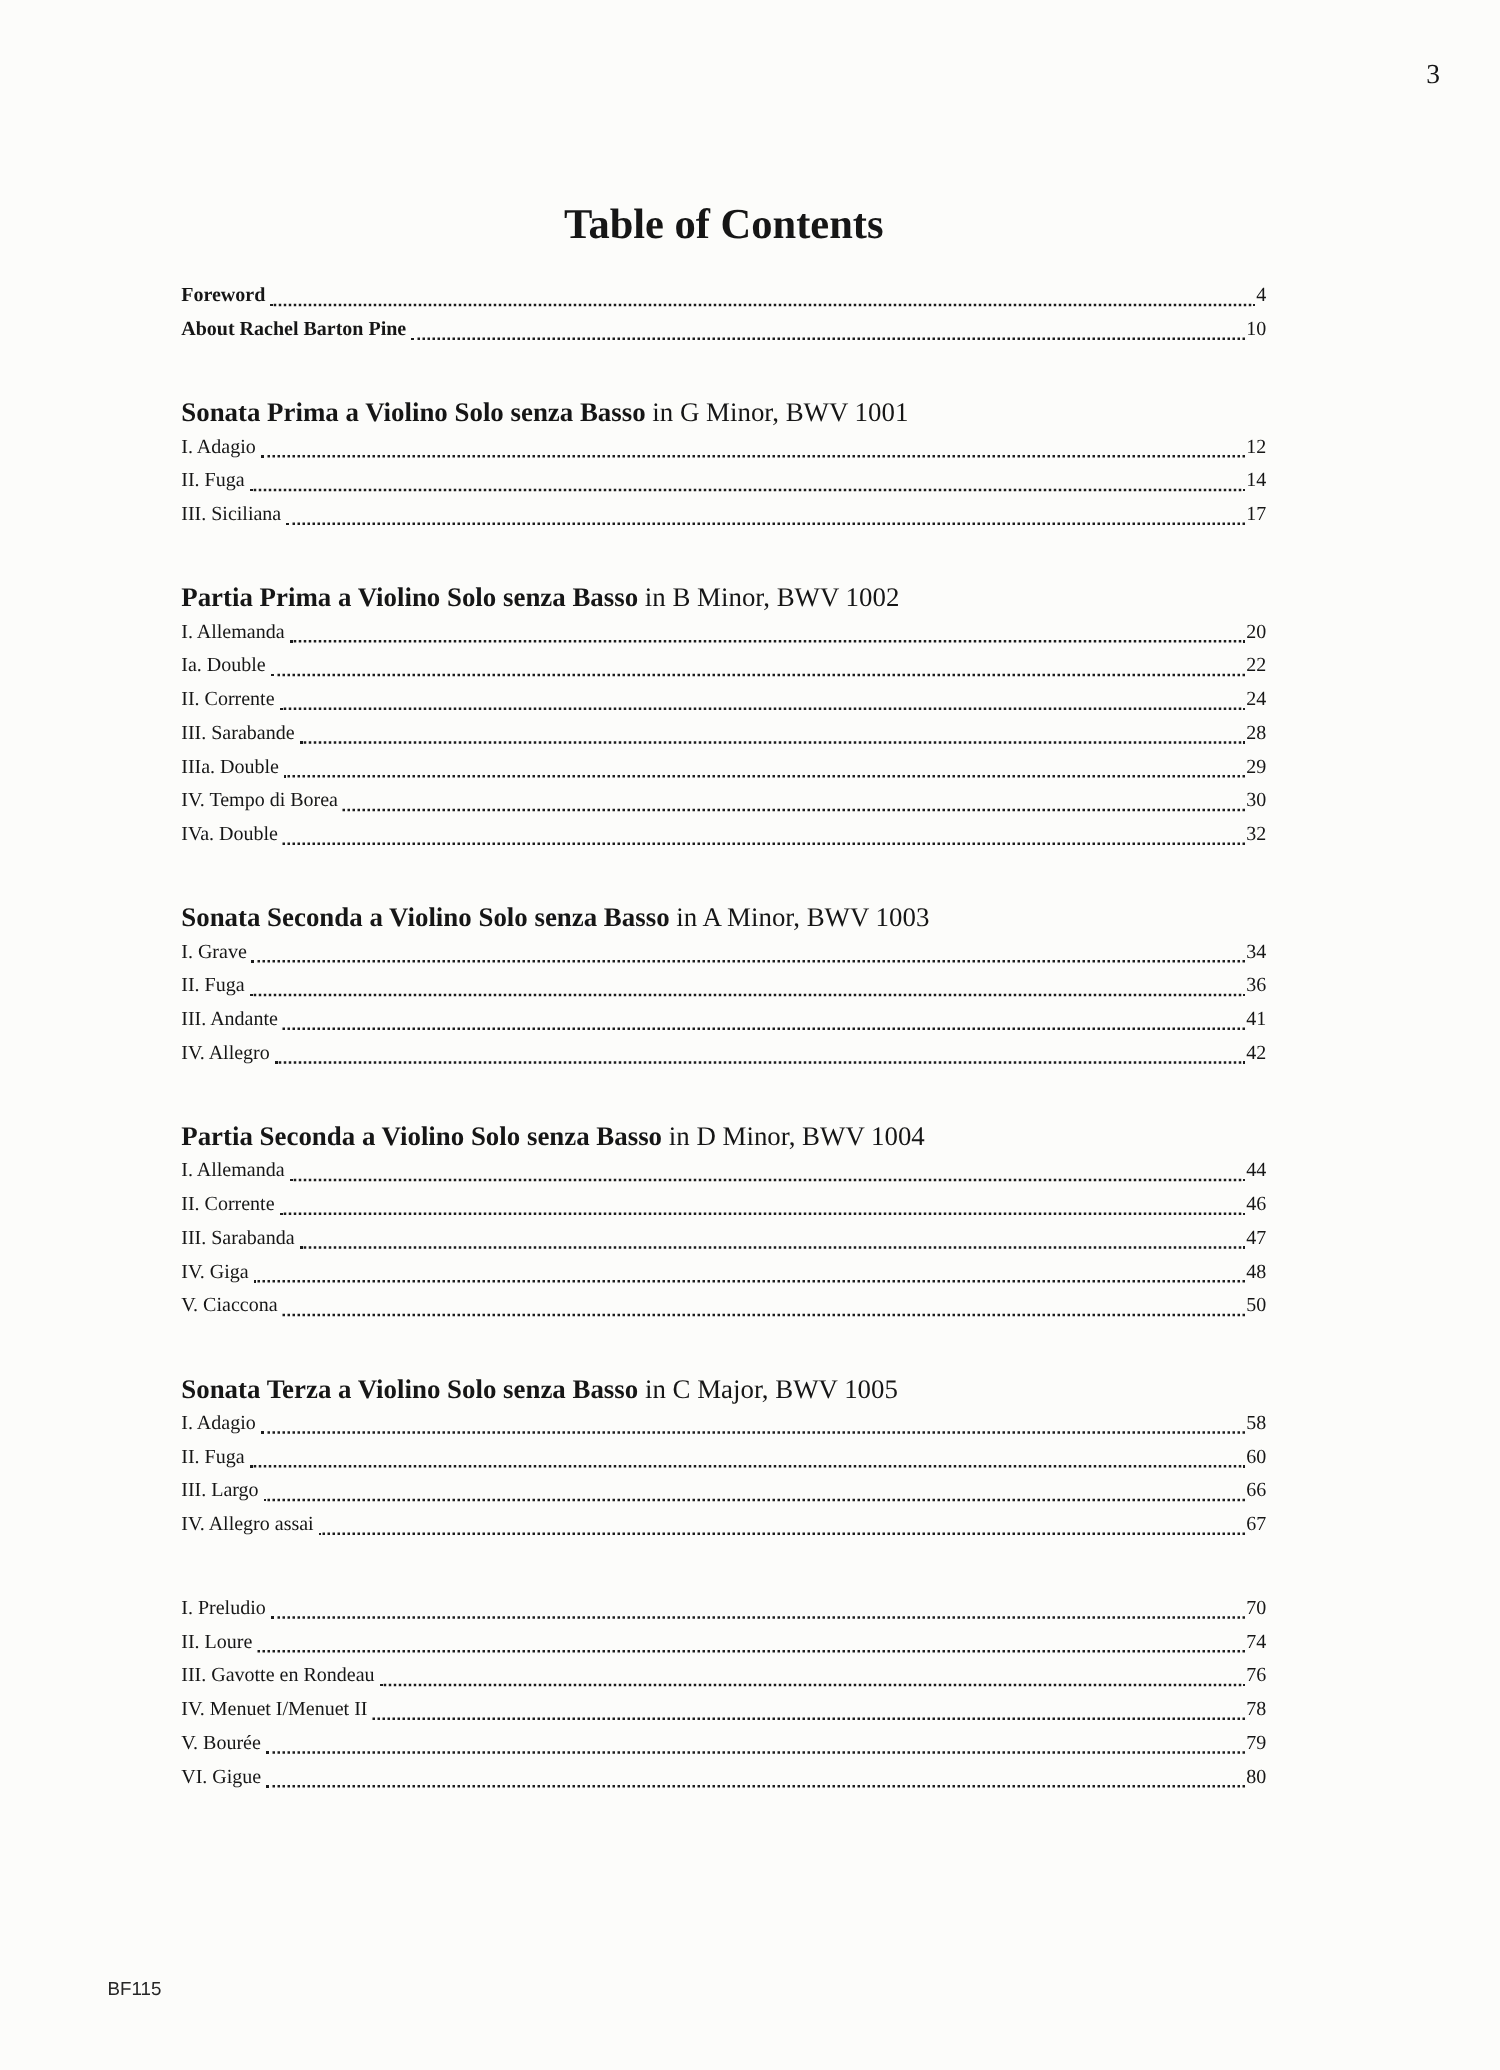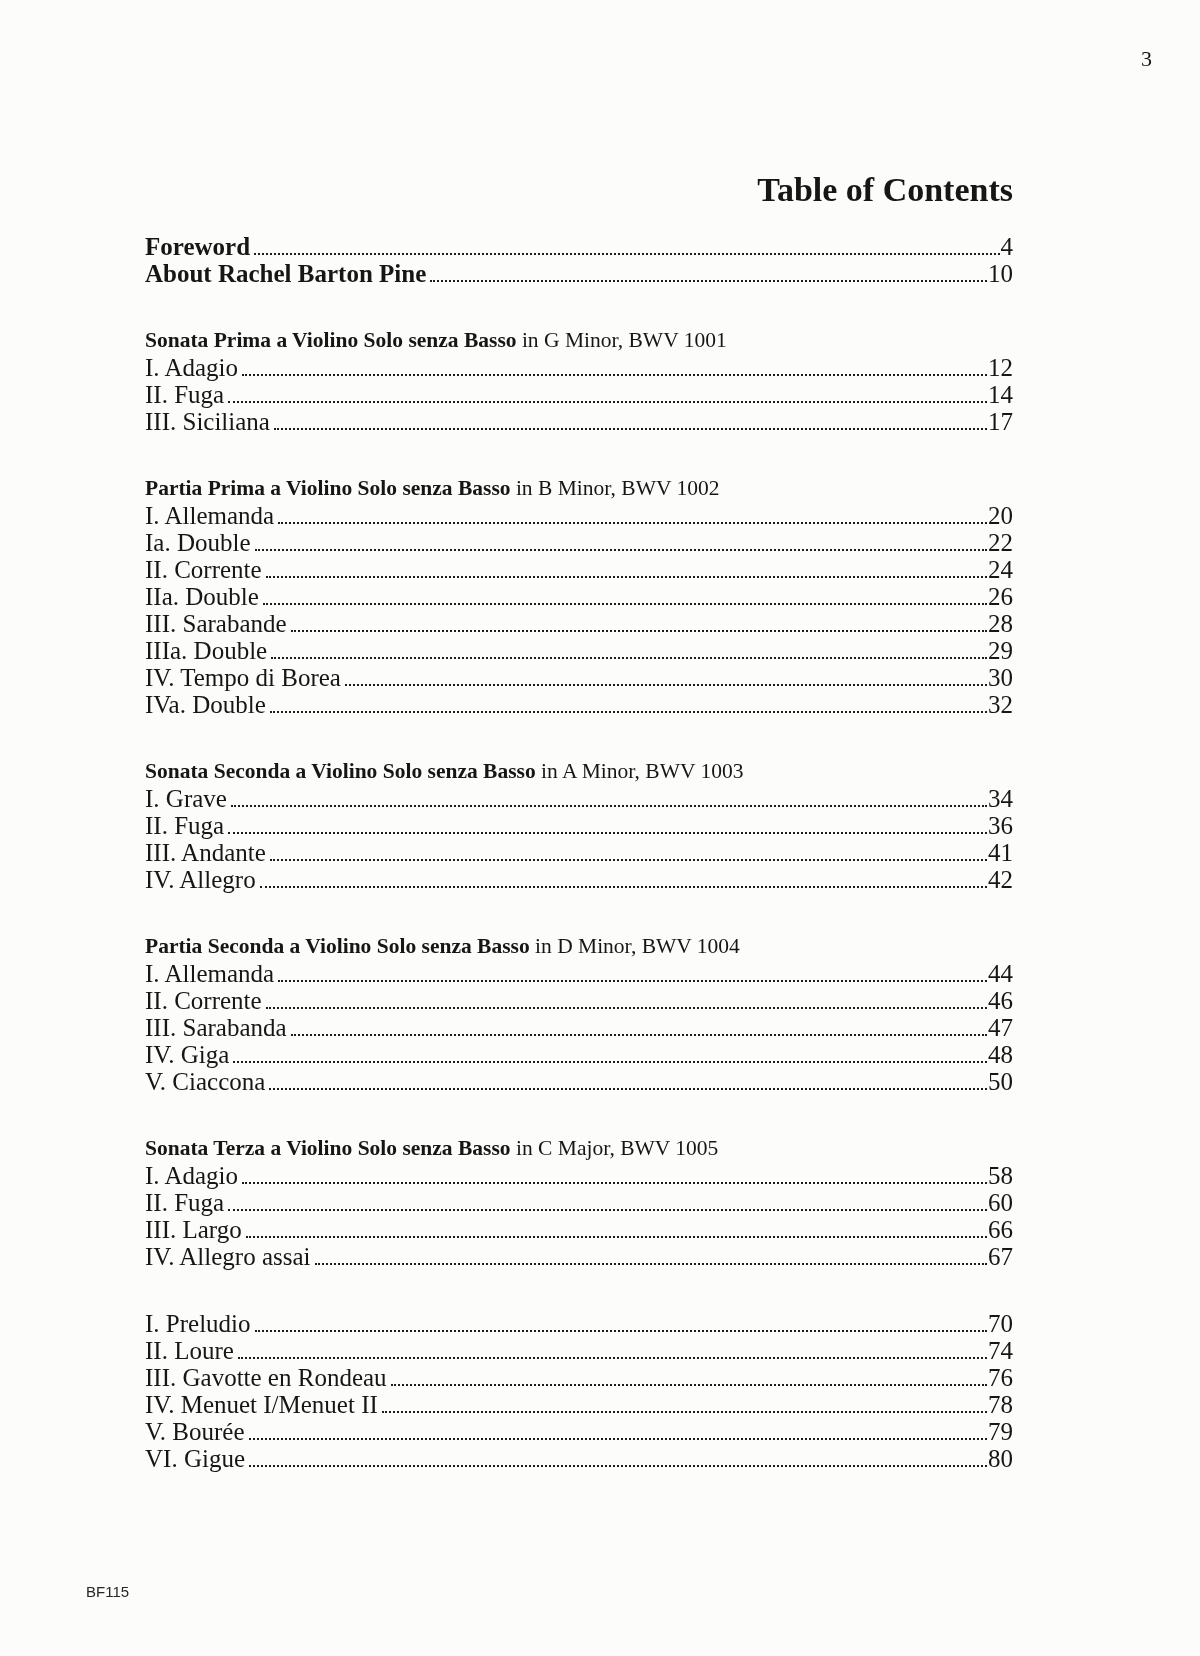--- a/index.html
+++ b/index.html
@@ -21,27 +21,27 @@
   .content {
     position: absolute;
     left: 145px;
     top: 156px;
     width: 868px;
   }
   h1.title {
     font-size: 34px;
     line-height: 42px;
     font-weight: bold;
-    text-align: right;
-    margin: 13px 0 22px 0;
+    text-align: center;
+    margin: 3px 0 22px 0;
   }
   .toc-row {
     display: flex;
     align-items: flex-end;
-    font-size: 25px;
+    font-size: 16px;
     line-height: 27px;
   }
   .toc-label { white-space: nowrap; }
   .bold { font-weight: bold; }
   .toc-dots {
     flex: 1 1 auto;
     min-width: 16px;
     height: 0;
     border-bottom: 2px dotted #1c1c1c;
     margin: 0 1px 5px 4px;
@@ -111,25 +111,20 @@
           <span class="toc-label">Ia. Double</span>
           <span class="toc-dots"></span>
           <span class="toc-page">22</span>
         </div>
         <div class="toc-row">
           <span class="toc-label">II. Corrente</span>
           <span class="toc-dots"></span>
           <span class="toc-page">24</span>
         </div>
         <div class="toc-row">
-          <span class="toc-label">IIa. Double</span>
-          <span class="toc-dots"></span>
-          <span class="toc-page">26</span>
-        </div>
-        <div class="toc-row">
           <span class="toc-label">III. Sarabande</span>
           <span class="toc-dots"></span>
           <span class="toc-page">28</span>
         </div>
         <div class="toc-row">
           <span class="toc-label">IIIa. Double</span>
           <span class="toc-dots"></span>
           <span class="toc-page">29</span>
         </div>
         <div class="toc-row">

